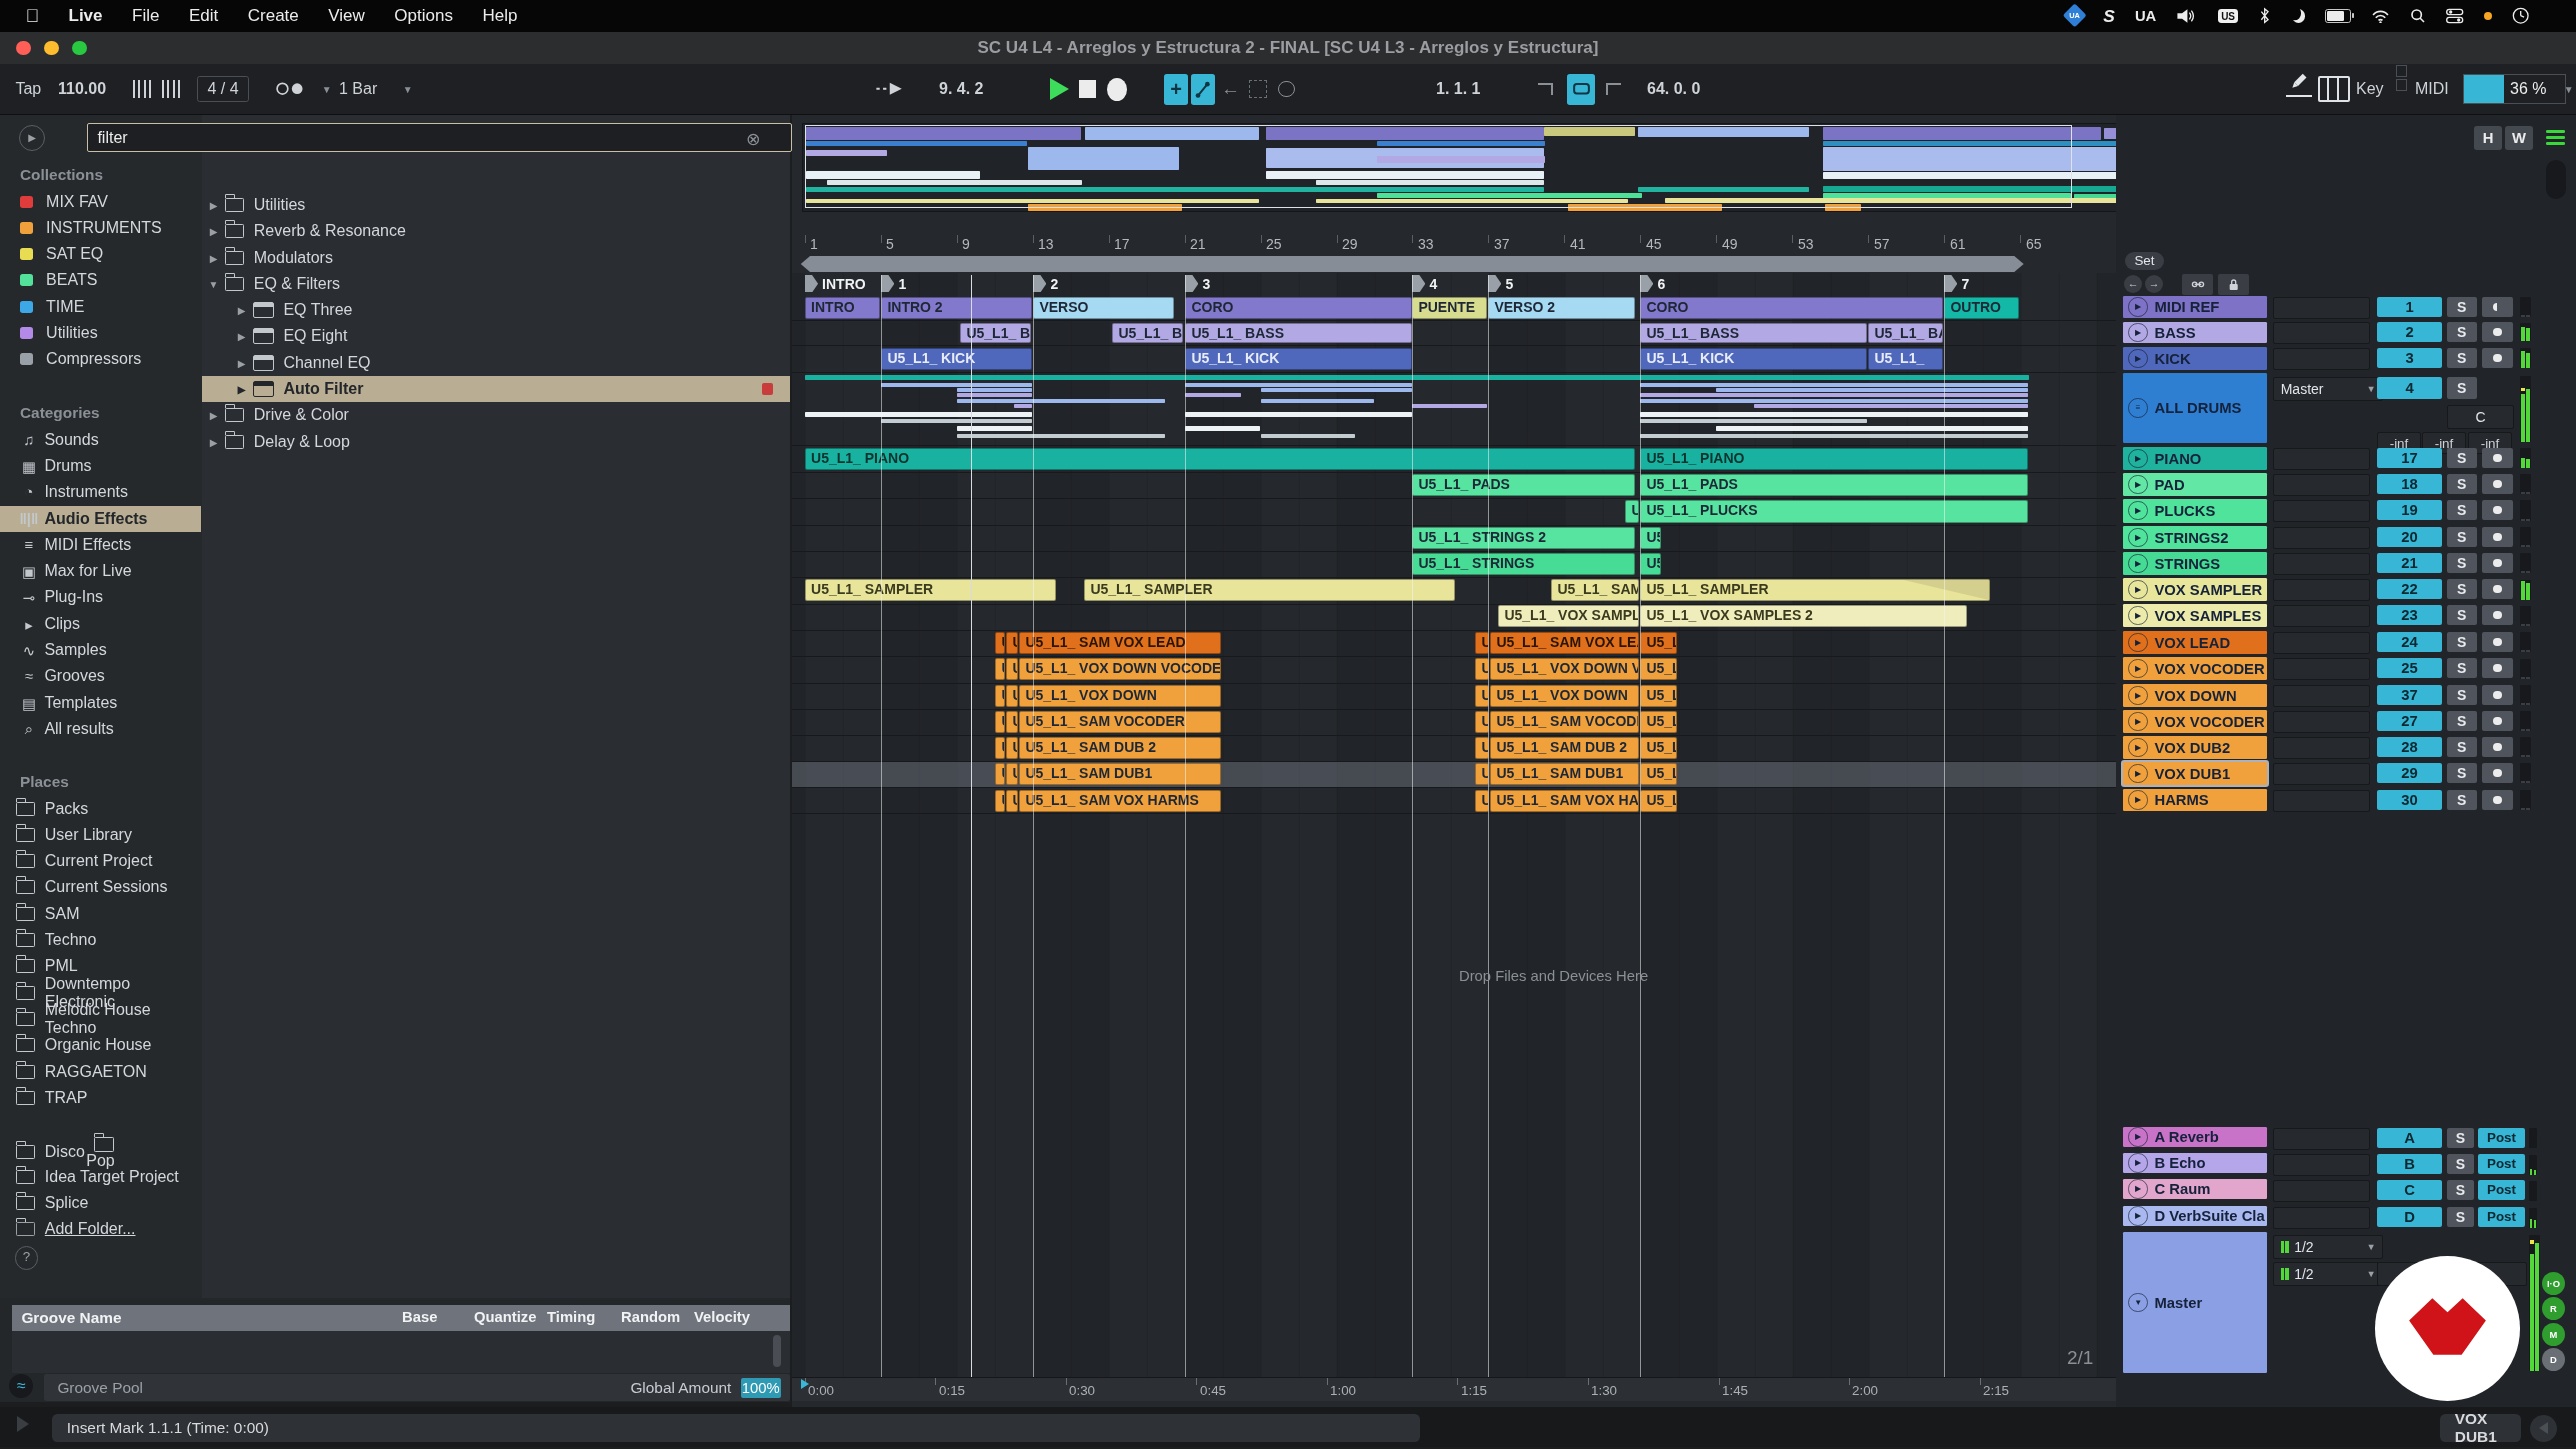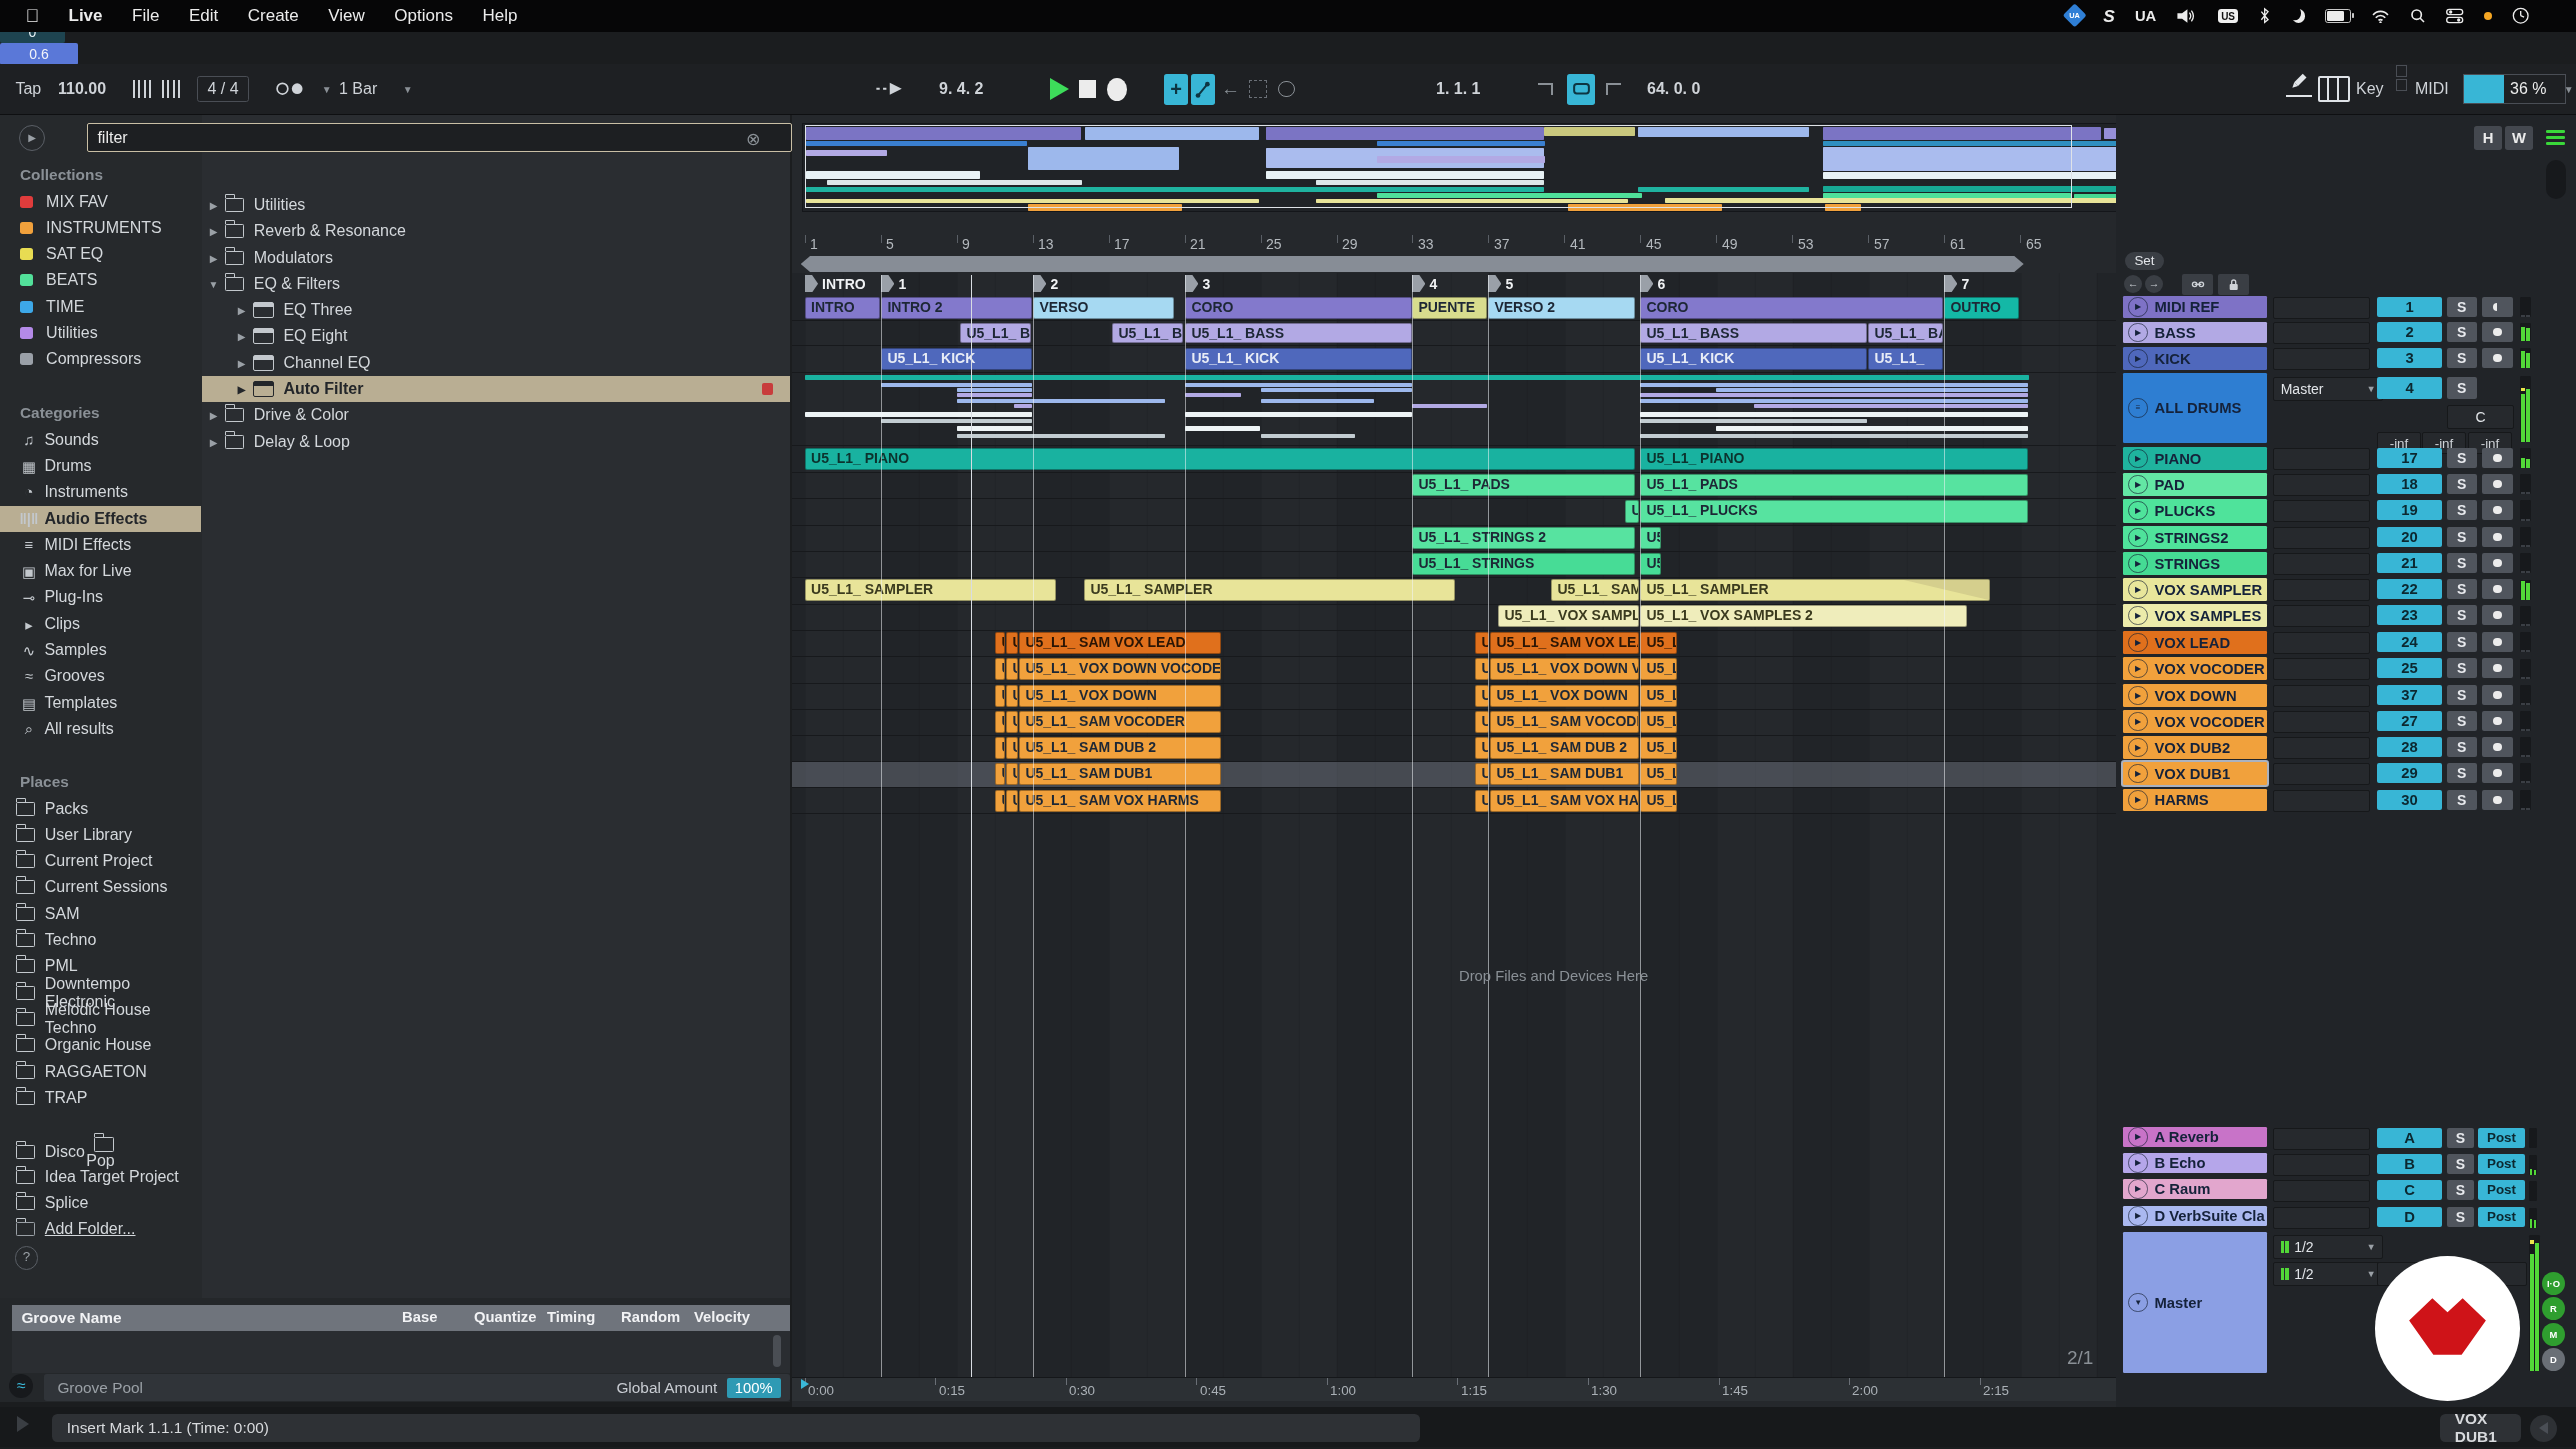--- a/index.html
+++ b/index.html
@@ -183,20 +183,26 @@
         <span class="mbi">
           <svg width="17.4" height="17.4" viewBox="0 0 26 26">
             <circle cx="13" cy="13" r="11" stroke="#ececec" fill="none" stroke-width="2"></circle>
             <line x1="13" y1="13" x2="13" y2="6" stroke="#ececec" stroke-width="2"></line>
             <line x1="13" y1="13" x2="18" y2="15" stroke="#ececec" stroke-width="2"></line>
           </svg>
         </span>
       </div>
   </div>
 
+  <div id="titlebar" class="abs">
+    <span class="tl abs" style="left:16px;background:#ff5f57"></span>
+    <span class="tl abs" style="left:44px;background:#febc2e"></span>
+    <span class="tl abs" style="left:72px;background:#28c840"></span>
+    <div id="titletext">SC U4 L4 - Arreglos y Estructura 2 - FINAL  [SC U4 L3 - Arreglos y Estructura]</div>
+  </div>
 
   <div id="transport" class="abs">
     <span class="tp" style="left:15.4px">Tap</span>
     <span class="tp" style="left:58px;font-weight:bold">110.00</span>
     <span class="tp" style="left:133px">
         <span class="nudge"></span>
         <span style="width:9.4px"></span>
         <span class="nudge"></span>
       </span>
     <span class="tp" style="left:197px">
@@ -543,21 +549,21 @@
         <span class="gcol" style="left: 221px;">Random</span>
         <span class="gcol" style="left: 294px;">Velocity</span>
       </span>
     </div>
   <div class="abs" style="left:12px;top:1331px;width:778px;height:42px;background:#2a2d31"></div>
   <div class="abs" style="left:773px;top:1335px;width:8px;height:32px;background:#4a4e54;border-radius:4px"></div>
   <div class="abs" style="left:9.4px;top:1374px;width:24px;height:24px;border-radius:50%;background:#17191c;color:#3ab8d8;text-align:center;line-height:23px;font-size:16px">≈</div>
   <div class="abs" style="left:44px;top:1374px;width:746px;height:27px;background:#303439;border-radius:2.7px;display:flex;align-items:center">
     <span style="color:#9aa0a6;font-size:15.4px;margin-left:13.4px">Groove Pool</span>
     <span style="margin-left:auto;color:#c8ccd2;font-size:15.4px">Global Amount</span>
-    <span style="margin:0 9.4px 0 9.4px;background:#2e9ab4;color:#fff;font-size:14.8px;padding:2px 8px;border-radius:2px">100%</span>
+    <span style="margin:0 9.4px 0 9.4px;background:#2e9ab4;color:#fff;font-size:14.8px;padding:2px 1px;border-radius:2px">100%</span>
   </div>
 
   <div id="arrclip" class="abs">
     <div id="lanesgrid"></div>
     <div id="arr-content">
         <div style="position: absolute; left: 12.7px; top: 120px; width: 1.3px; height: 8px; background: rgb(90, 95, 102);"></div>
         <div style="position: absolute; left: 18px; top: 121px; color: rgb(180, 185, 190); font-size: 14px;">1</div>
         <div style="position: absolute; left: 89px; top: 120px; width: 1.3px; height: 8px; background: rgb(90, 95, 102);"></div>
         <div style="position: absolute; left: 94px; top: 121px; color: rgb(180, 185, 190); font-size: 14px;">5</div>
         <div style="position: absolute; left: 165px; top: 120px; width: 1.3px; height: 8px; background: rgb(90, 95, 102);"></div>

